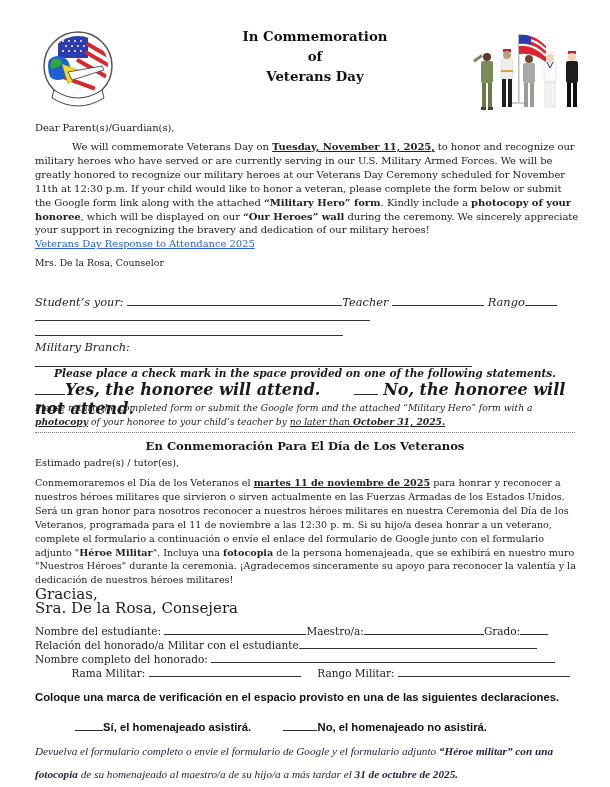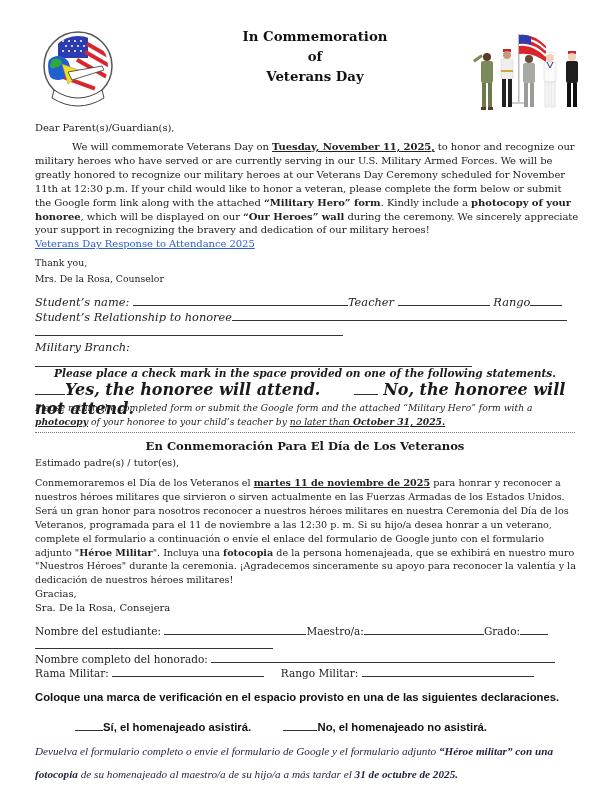--- a/index.html
+++ b/index.html
@@ -28,21 +28,21 @@
 
   #check-en { left:35px; top:367px; width:540px; text-align:center; font-weight:bold; font-style:italic; font-size:10.6px; }
   #attend-en { left:35px; top:380px; width:540px; text-align:left; font-weight:bold; font-style:italic; font-size:16px; }
   #return-en { left:35px; top:401px; width:545px; font-style:italic; font-size:9.2px; line-height:14px; color:#222; }
 
   #divider { left:35px; top:432px; width:540px; border-top:1px dotted #777; }
 
   #es-title { left:35px; top:439px; width:540px; text-align:center; font-weight:bold; font-size:11.6px; }
   #es-greet { left:35px; top:457px; font-size:9.6px; }
   #es-letter { left:35px; top:476px; width:545px; font-size:9.6px; line-height:13.9px; color:#222; }
-  #es-thanks { left:35px; top:587px; font-size:10px; line-height:14px; }
+  #es-thanks { left:35px; top:587px; font-size:15px; line-height:14px; }
 
   .form-es { left:35px; width:535px; font-size:10.5px; line-height:14.3px; color:#222; }
 
   #check-es { left:35px; top:690px; width:540px; font-family:"Liberation Sans", sans-serif; font-weight:bold; font-size:11.3px; line-height:14.5px; color:#111; }
   #attend-es { left:35px; top:719px; width:540px; font-family:"Liberation Sans", sans-serif; font-weight:bold; font-size:11.3px; color:#111; }
   #return-es { left:35px; top:740px; width:550px; font-family:"Liberation Serif", serif; font-style:italic; font-size:11.2px; line-height:23px; color:#1e2240; }
 </style>
 </head>
 <body>
 
@@ -141,32 +141,31 @@
       <rect x="105" y="53" width="4" height="24" fill="#111"></rect>
     </g>
   </svg>
 </div>
 
 <div id="greeting" class="abs p">Dear Parent(s)/Guardian(s),</div>
 
 <div id="letter" class="abs p"><span class="indent"></span><span>We will commemorate Veterans Day on </span><span class="bu">Tuesday, November 11, 2025,</span><span> to honor and recognize our military heroes who have served or are currently serving in our U.S. Military Armed Forces.  We will be greatly honored to recognize our military heroes at our Veterans Day Ceremony scheduled for November 11th at 12:30 p.m. If your child would like to honor a veteran, please complete the form below or submit the Google form link along with the attached </span><span class="b">“Military Hero” form</span><span>. Kindly include a </span><span class="b">photocopy of your honoree</span><span>, which will be displayed on our </span><span class="b">“Our Heroes” wall</span><span> during the ceremony. We sincerely appreciate your support in recognizing the bravery and dedication of our military heroes!</span><br><a class="link" href="#">Veterans Day Response to Attendance 2025</a></div>
 
 <div id="thanks" class="abs">
-  <div>Thank you,</div>
   <div>Mrs. De la Rosa, Counselor</div>
 </div>
 
 <div class="abs form-en" style="top:294px;">
-  <span>Student’s name:</span>
+  <span>Student’s your:</span>
   <span class="line" style="width:215px;"></span><span>Teacher</span>
   <span class="line" style="width:92px;"></span>
   <span>Rango</span><span class="line" style="width:32px;"></span>
 </div>
 <div class="abs form-en" style="top:309px;">
-  <span>Student’s Relationship to honoree</span><span class="line" style="width:335px;"></span>
+  <span class="line" style="width:335px;"></span>
 </div>
 <div class="abs form-en" style="top:324px;">
   <span class="line" style="width:308px;"></span>
 </div>
 <div class="abs form-en" style="top:339px;">
   <span>Military Branch:</span>
   <span class="line" style="width:437px;"></span>
 </div>
 
 <div id="check-en" class="abs">Please place a check mark in the space provided on one of the following statements.</div>
@@ -189,27 +188,27 @@
 <div id="es-thanks" class="abs">
   <div>Gracias,</div>
   <div>Sra. De la Rosa, Consejera</div>
 </div>
 
 <div class="abs form-es" style="top:623px;">
   <span>Nombre del estudiante:</span>
   <span class="line" style="width:142px;"></span><span>Maestro/a:</span><span class="line" style="width:120px;"></span><span>Grado:</span><span class="line" style="width:28px;"></span>
 </div>
 <div class="abs form-es" style="top:637px;">
-  <span class="line" style="width:238px;"></span>
+  <span>Relación del honorado/a Militar con el estudiante</span><span class="line" style="width:238px;"></span>
 </div>
 <div class="abs form-es" style="top:651px;">
   <span>Nombre completo del honorado:</span>
   <span class="line" style="width:344px;"></span>
 </div>
-<div class="abs form-es" style="top:665px;">
+<div class="abs form-es" style="top:665px;text-align:right;">
   <span>Rama Militar:</span>
   <span class="line" style="width:152px;"></span>
   <span style="display:inline-block;width:10px;"></span>
   <span>Rango Militar:</span>
   <span class="line" style="width:172px;"></span>
 </div>
 
 <div id="check-es" class="abs">Coloque una marca de verificación en el espacio provisto en una de las siguientes declaraciones.</div>
 <div id="attend-es" class="abs">
   <span style="display:inline-block;width:40px;"></span><span class="line" style="width:28px;"></span><span>Sí, el homenajeado asistirá.</span>

